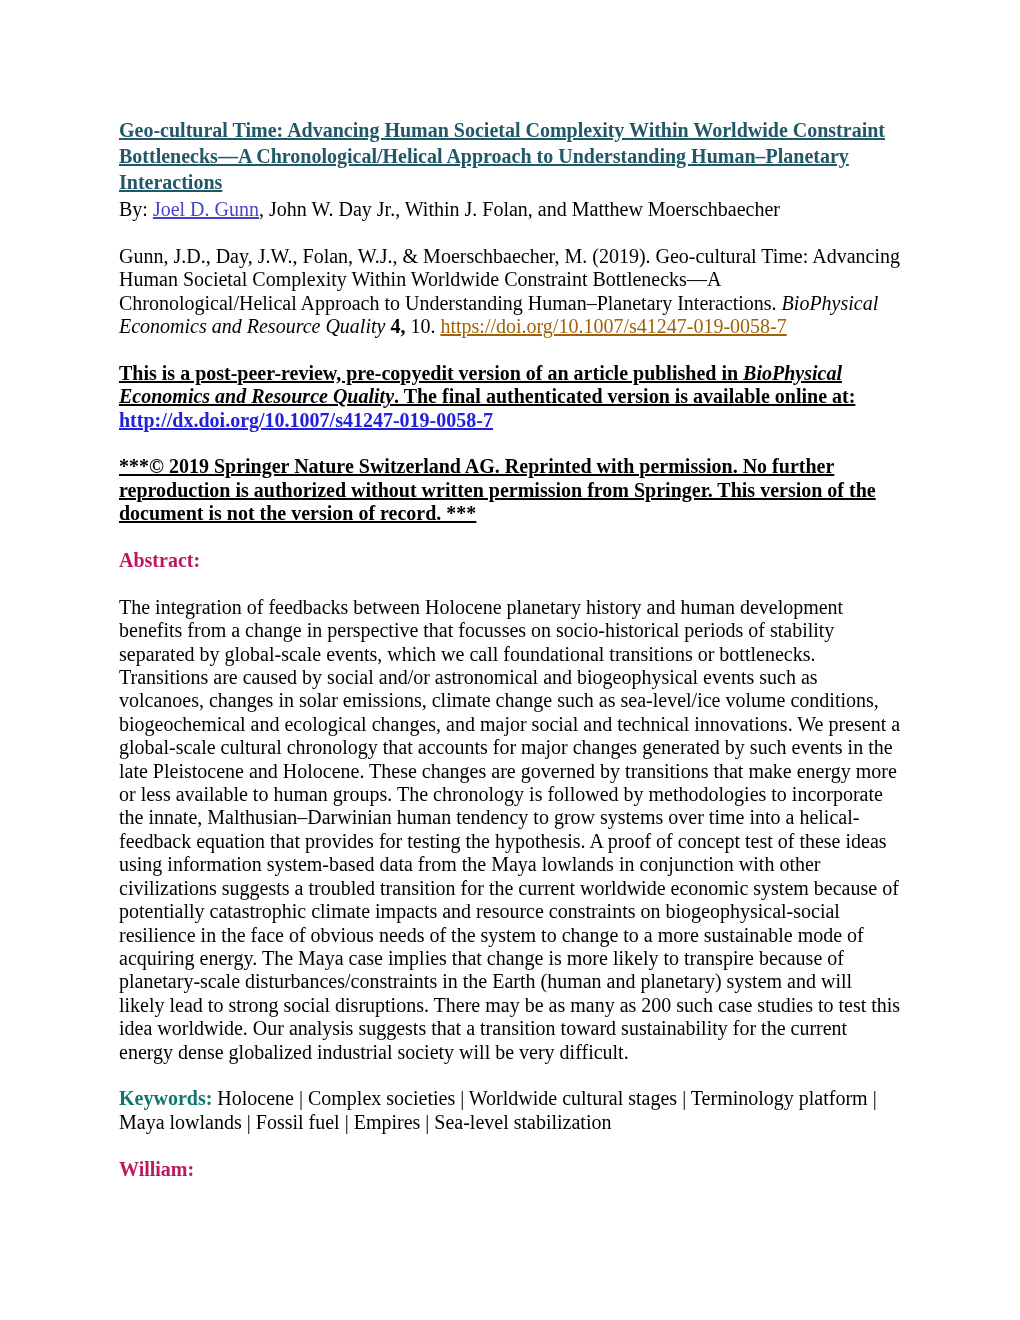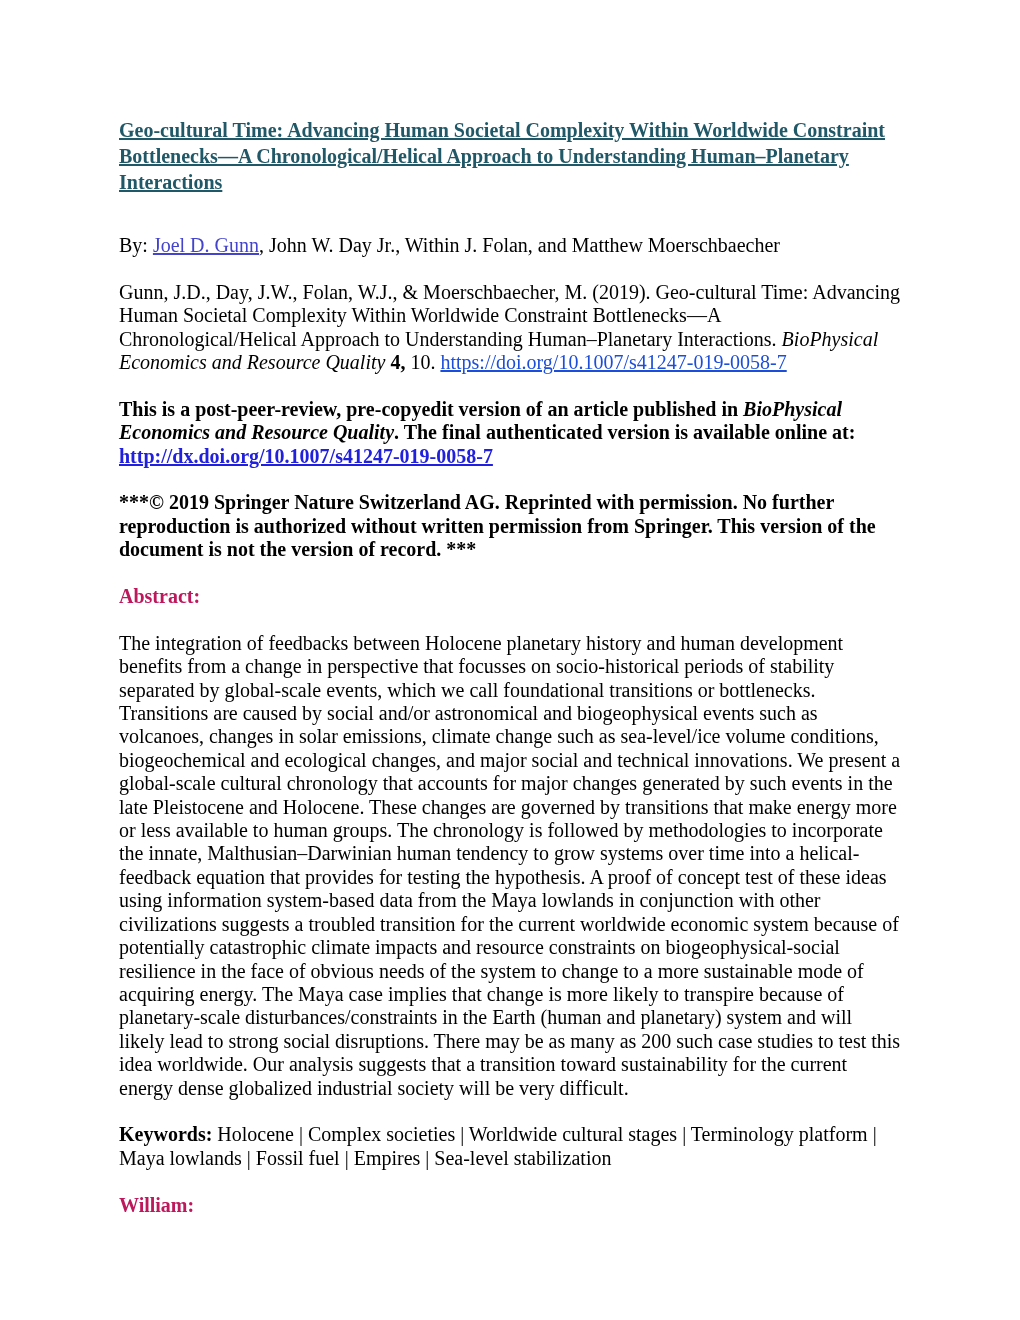--- a/index.html
+++ b/index.html
@@ -26,39 +26,40 @@
   p, h1, h2 {
     margin: 0 0 23.4px 0;
     font-size: 20px;
     font-weight: normal;
   }
   .doc-title {
     font-weight: bold;
     color: #215868;
     text-decoration: underline;
     line-height: 26px;
-    margin-bottom: 39px;
+    margin-bottom: 3px;
   }
   .section-heading {
     font-weight: bold;
     color: #be185d;
   }
   .section-heading-inline {
     font-weight: bold;
-    color: #000000;
+    color: #0f766e;
   }
   .bold {
     font-weight: bold;
+    text-decoration: underline;
   }
   a.author-link {
     color: #4343cd;
     cursor: pointer;
   }
   a.doi-link {
-    color: #1d4ed8;
+    color: #a16207;
     text-decoration: underline;
     cursor: pointer;
   }
   a.doi-link.bold-link {
     color: #2020dd;
     font-weight: bold;
   }
 </style>
 </head>
 <body>

